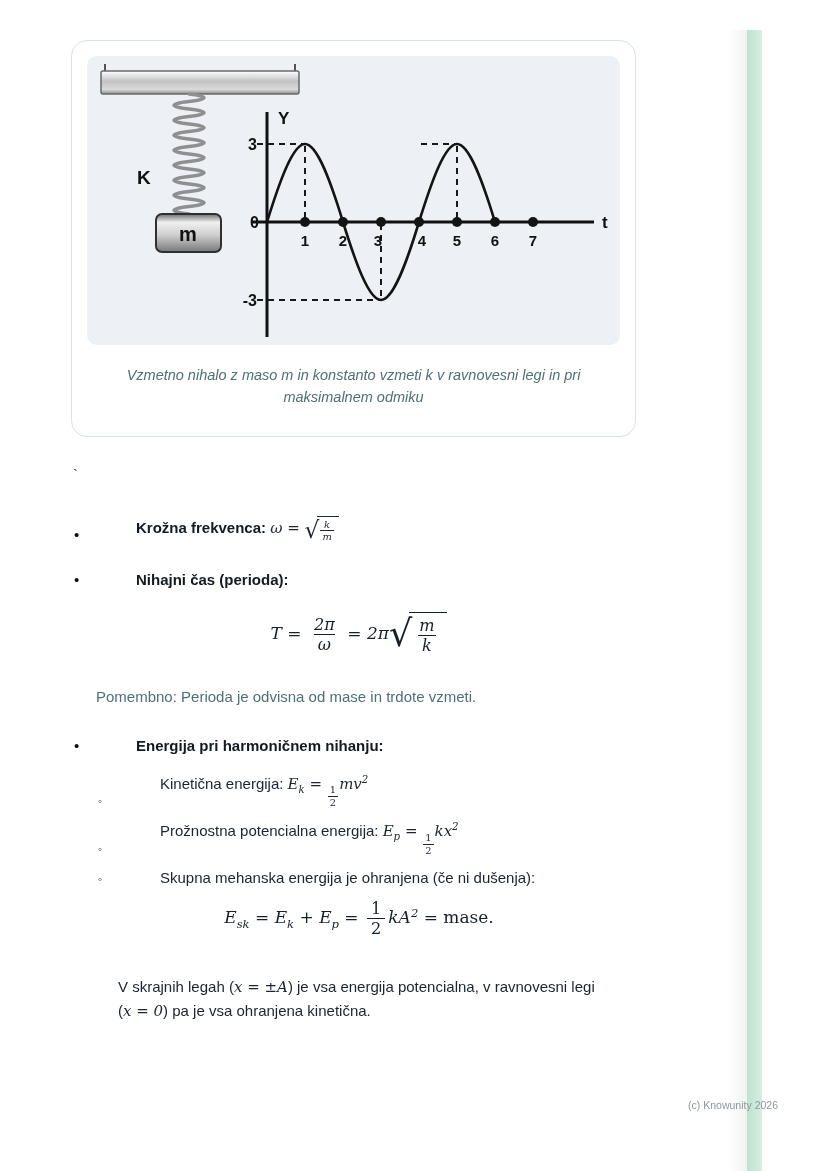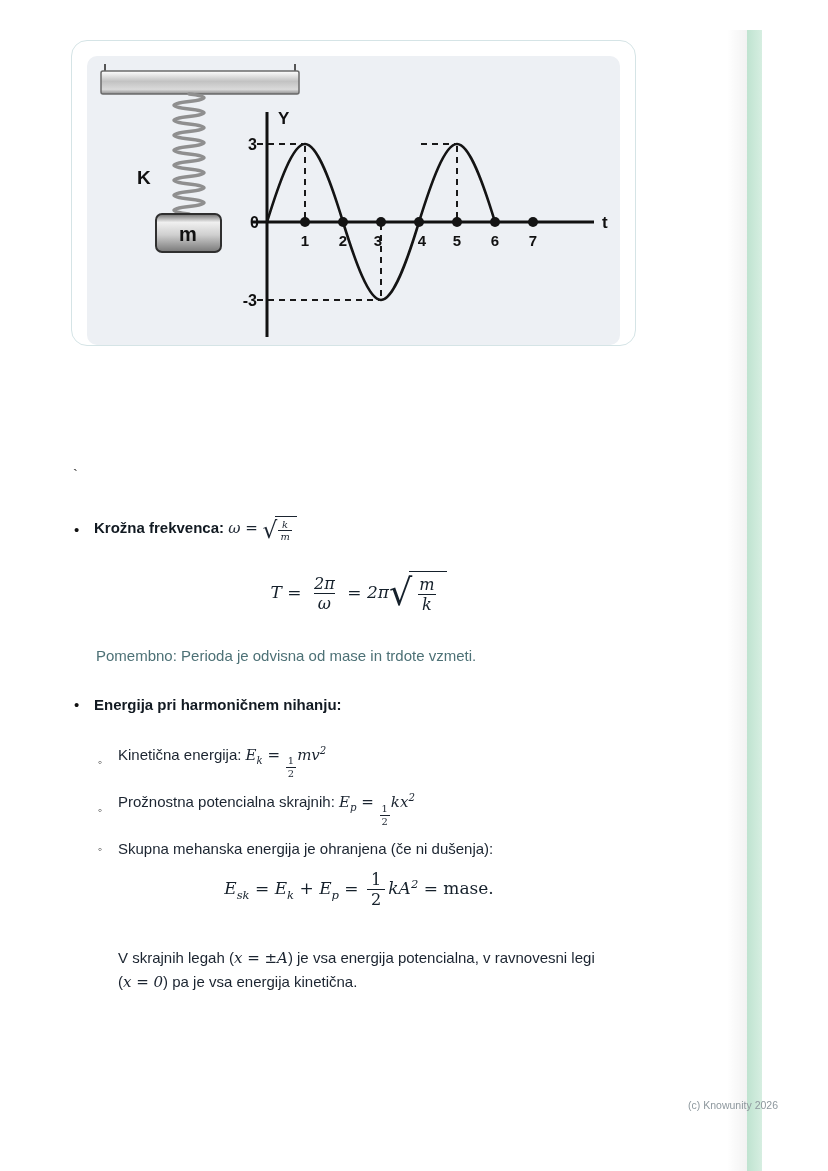--- a/index.html
+++ b/index.html
@@ -38,31 +38,31 @@
   .caption {
     padding: 19px 28px 27px;
     text-align: center; font-style: italic;
     font-size: 14.5px; line-height: 1.55; color: #4d7176;
   }
 
   .stray { position: absolute; left: 73px; top: 466px; font-size: 15px; color: #333; }
 
   
   .content { position: absolute; left: 72px; top: 516px; width: 604px; font-size: 15px; }
-  .row { display: flex; align-items: center; }
+  .row { display: flex; align-items: flex-end; gap: 42px; }
   .mk1 { flex: 0 0 22px; width: 22px; padding-left: 2px; }
   .mk1::before { content: "•"; font-size: 15px; color: #111; }
   .sub { margin-left: 26px; margin-bottom: 13px; }
   .mk2 { flex: 0 0 20px; width: 20px; font-size: 12px; padding-top: 1px; color: #222; }
   .mk2::before { content: "◦"; font-weight: bold; }
   b { font-weight: bold; color: #121a22; }
 
   .row-omega { margin-bottom: 28px; }
   .note { margin: 30px 0 13px 24px; color: #4d7176; }
-  .row-energy { margin: 32px 0 32px; }
+  .row-energy { margin: 32px 0 20px; }
   .para { margin: 36px 0 0 46px; width: 514px; line-height: 1.6; }
   .h-b { margin-top: 36px; font-weight: bold; font-size: 15.5px; }
 
   
   .math { font-family: "DejaVu Serif", serif; font-style: italic; white-space: nowrap; }
   .up { font-style: normal; }
   sub { font-size: 0.68em; font-style: italic; }
   sup { font-size: 0.68em; }
   .frac {
     display: inline-flex; flex-direction: column; align-items: center;
@@ -168,20 +168,21 @@
           <text x="218" y="190">1</text>
           <text x="256" y="190">2</text>
           <text x="291" y="190">3</text>
           <text x="335" y="190">4</text>
           <text x="370" y="190">5</text>
           <text x="408" y="190">6</text>
           <text x="446" y="190">7</text>
         </g>
       </svg>
     </div>
+    <div class="caption">Vzmetno nihalo z maso m in konstanto vzmeti k v ravnovesni legi in pri maksimalnem odmiku</div>
   </div>
 
   <div class="stray">`</div>
 
   <div class="content">
 
     <div class="row row-omega">
       <span class="mk1"></span>
       <div>
         <b>Krožna frekvenca</b><b>: </b><span class="math"><span>ω = </span><span class="sqrt">
@@ -189,20 +190,26 @@
               <span class="body">
                 <span class="frac fit">
                   <span class="fn">k</span>
                   <span class="fd">m</span>
                 </span>
               </span>
             </span></span>
       </div>
     </div>
 
+    <div class="row">
+      <span class="mk1"></span>
+      <div>
+        <b>Nihajni čas (perioda)</b><b>:</b>
+      </div>
+    </div>
 
     <div class="dformula">
       <span>T</span><span class="up"> = </span><span class="dfrac">
           <span class="fn">2π</span>
           <span class="fd">ω</span>
         </span><span class="up"> = </span><span>2π</span><span class="dsqrt">
           <span class="sym">√</span>
           <span class="body"><span class="dfrac">
               <span class="fn">m</span>
               <span class="fd">k</span>
@@ -224,42 +231,42 @@
       <div>
         <span>Kinetična energija: </span><span class="math"><span>E</span><sub>k</sub><span class="up"> = </span><span class="frac">
               <span class="fn">1</span>
               <span class="fd">2</span>
             </span><span>mv</span><sup>2</sup></span>
       </div>
     </div>
     <div class="row sub">
       <span class="mk2"></span>
       <div>
-        <span>Prožnostna potencialna skrajnih: </span><span class="math"><span>E</span><sub>p</sub><span class="up"> = </span><span class="frac">
+        <span>Prožnostna potencialna energija: </span><span class="math"><span>E</span><sub>p</sub><span class="up"> = </span><span class="frac">
               <span class="fn">1</span>
               <span class="fd">2</span>
             </span><span>kx</span><sup>2</sup></span>
       </div>
     </div>
     <div class="row sub">
       <span class="mk2"></span>
       <div>
         <span>Skupna mehanska energija je ohranjena (če ni dušenja):</span>
       </div>
     </div>
 
     <div class="dformula dformula2">
       <span>E</span><sub>sk</sub><span class="up"> = </span><span>E</span><sub>k</sub><span class="up"> + </span><span>E</span><sub>p</sub><span class="up"> = </span><span class="dfrac up">
           <span class="fn">1</span>
           <span class="fd">2</span>
         </span><span>kA</span><sup>2</sup><span class="up"> = </span><span class="up">mase.</span>
     </div>
 
     <div class="para">
-      <span>V skrajnih legah (</span><span class="math"><span>x = ±A</span></span><span>) je vsa energija potencialna, v ravnovesni legi (</span><span class="math"><span>x = 0</span></span><span>) pa je vsa energija kinetična.</span>
+      <span>V skrajnih legah (</span><span class="math"><span>x = ±A</span></span><span>) je vsa energija potencialna, v ravnovesni legi (</span><span class="math"><span>x = 0</span></span><span>) pa je vsa ohranjena kinetična.</span>
     </div>
 
 
   </div>
 
   <div class="footer">(c) Knowunity 2026</div>
 
 </div>
 
 </body></html>

